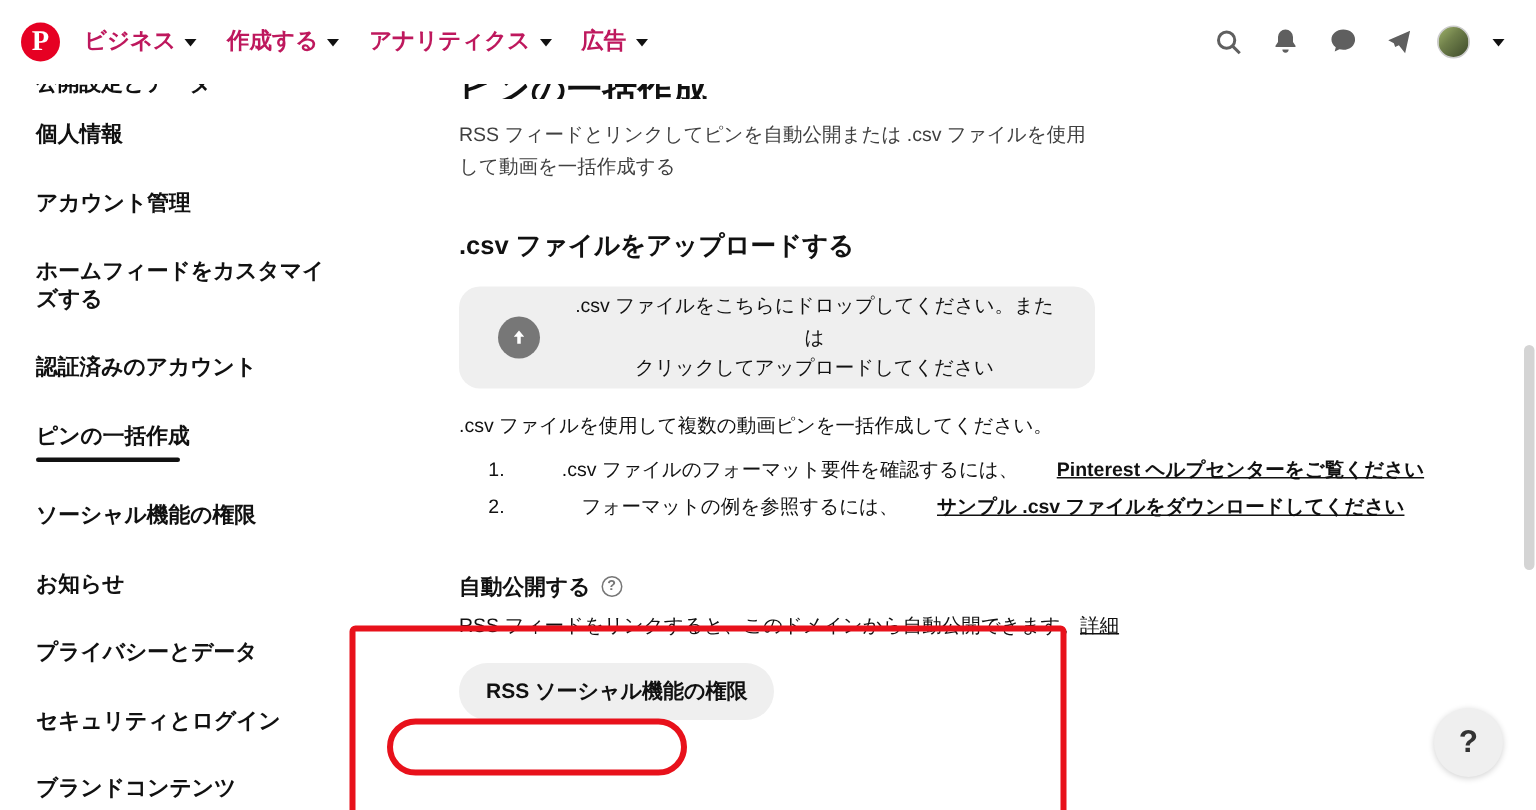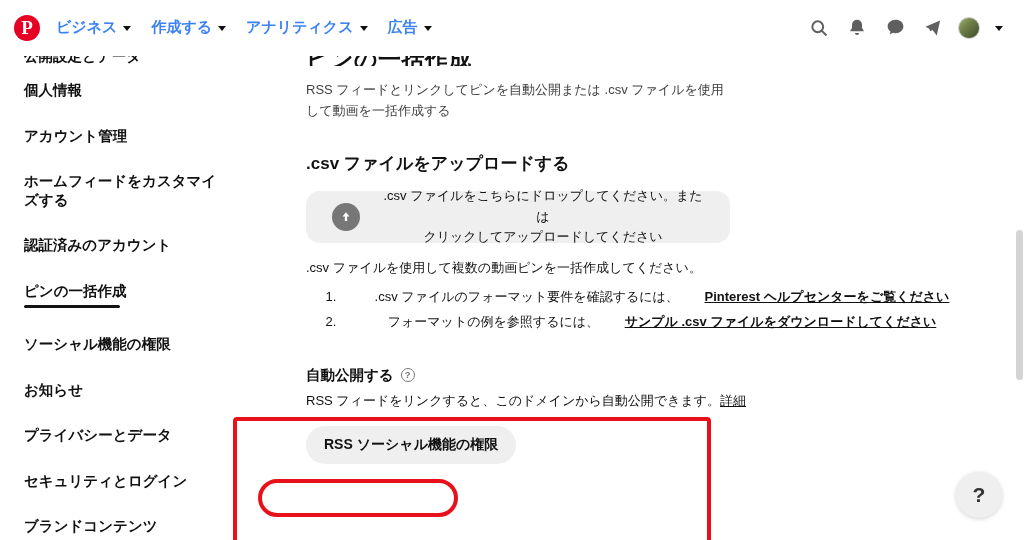--- a/index.html
+++ b/index.html
@@ -25,21 +25,21 @@
   .pin-logo {
     width:26px; height:26px; border-radius:50%;
     background:#e60023;
     display:flex; align-items:center; justify-content:center;
     color:#fff; font-family:"Liberation Serif", serif;
     font-weight:bold; font-size:19px; line-height:1;
     margin-right:6px;
   }
   .navitem {
     display:flex; align-items:center; gap:6px;
-    font-size:15px; font-weight:bold; color:#3b82f6;
+    font-size:15px; font-weight:bold; color:#be185d;
     padding:8px 10px; border-radius:18px; cursor:pointer;
     white-space:nowrap;
   }
   .chev {
     width:0;height:0;border-left:4px solid transparent;border-right:4px solid transparent;
     border-top:5px solid #111; display:inline-block; margin-top:2px;
   }
   .nav-right {
     margin-left:auto; display:flex; align-items:center; gap:12px;
     padding-right:4px;
@@ -81,21 +81,21 @@
     margin:0; padding-top:0; color:#111;
   }
   .sub {
     font-size:13px; color:#404040; line-height:1.6; margin:14px 0 0 0;
     max-width:430px;
   }
   .h2 {
     font-size:17px; font-weight:bold; margin:30px 0 0 0; color:#111;
   }
   .dropzone {
-    margin-top:16px; height:52px; background:#efefef; border-radius:14px;
+    margin-top:16px; height:68px; background:#efefef; border-radius:14px;
     display:flex; align-items:center; gap:22px; padding:0 26px;
     max-width:424px;
   }
   .upload-circle {
     width:28px;height:28px;border-radius:50%;background:#777;
     display:flex;align-items:center;justify-content:center;flex:0 0 28px;
   }
   .dz-text { font-size:13px; color:#111; line-height:1.55; text-align:center; flex:1; }
 
   .note { font-size:13px; color:#111; margin-top:16px; }

